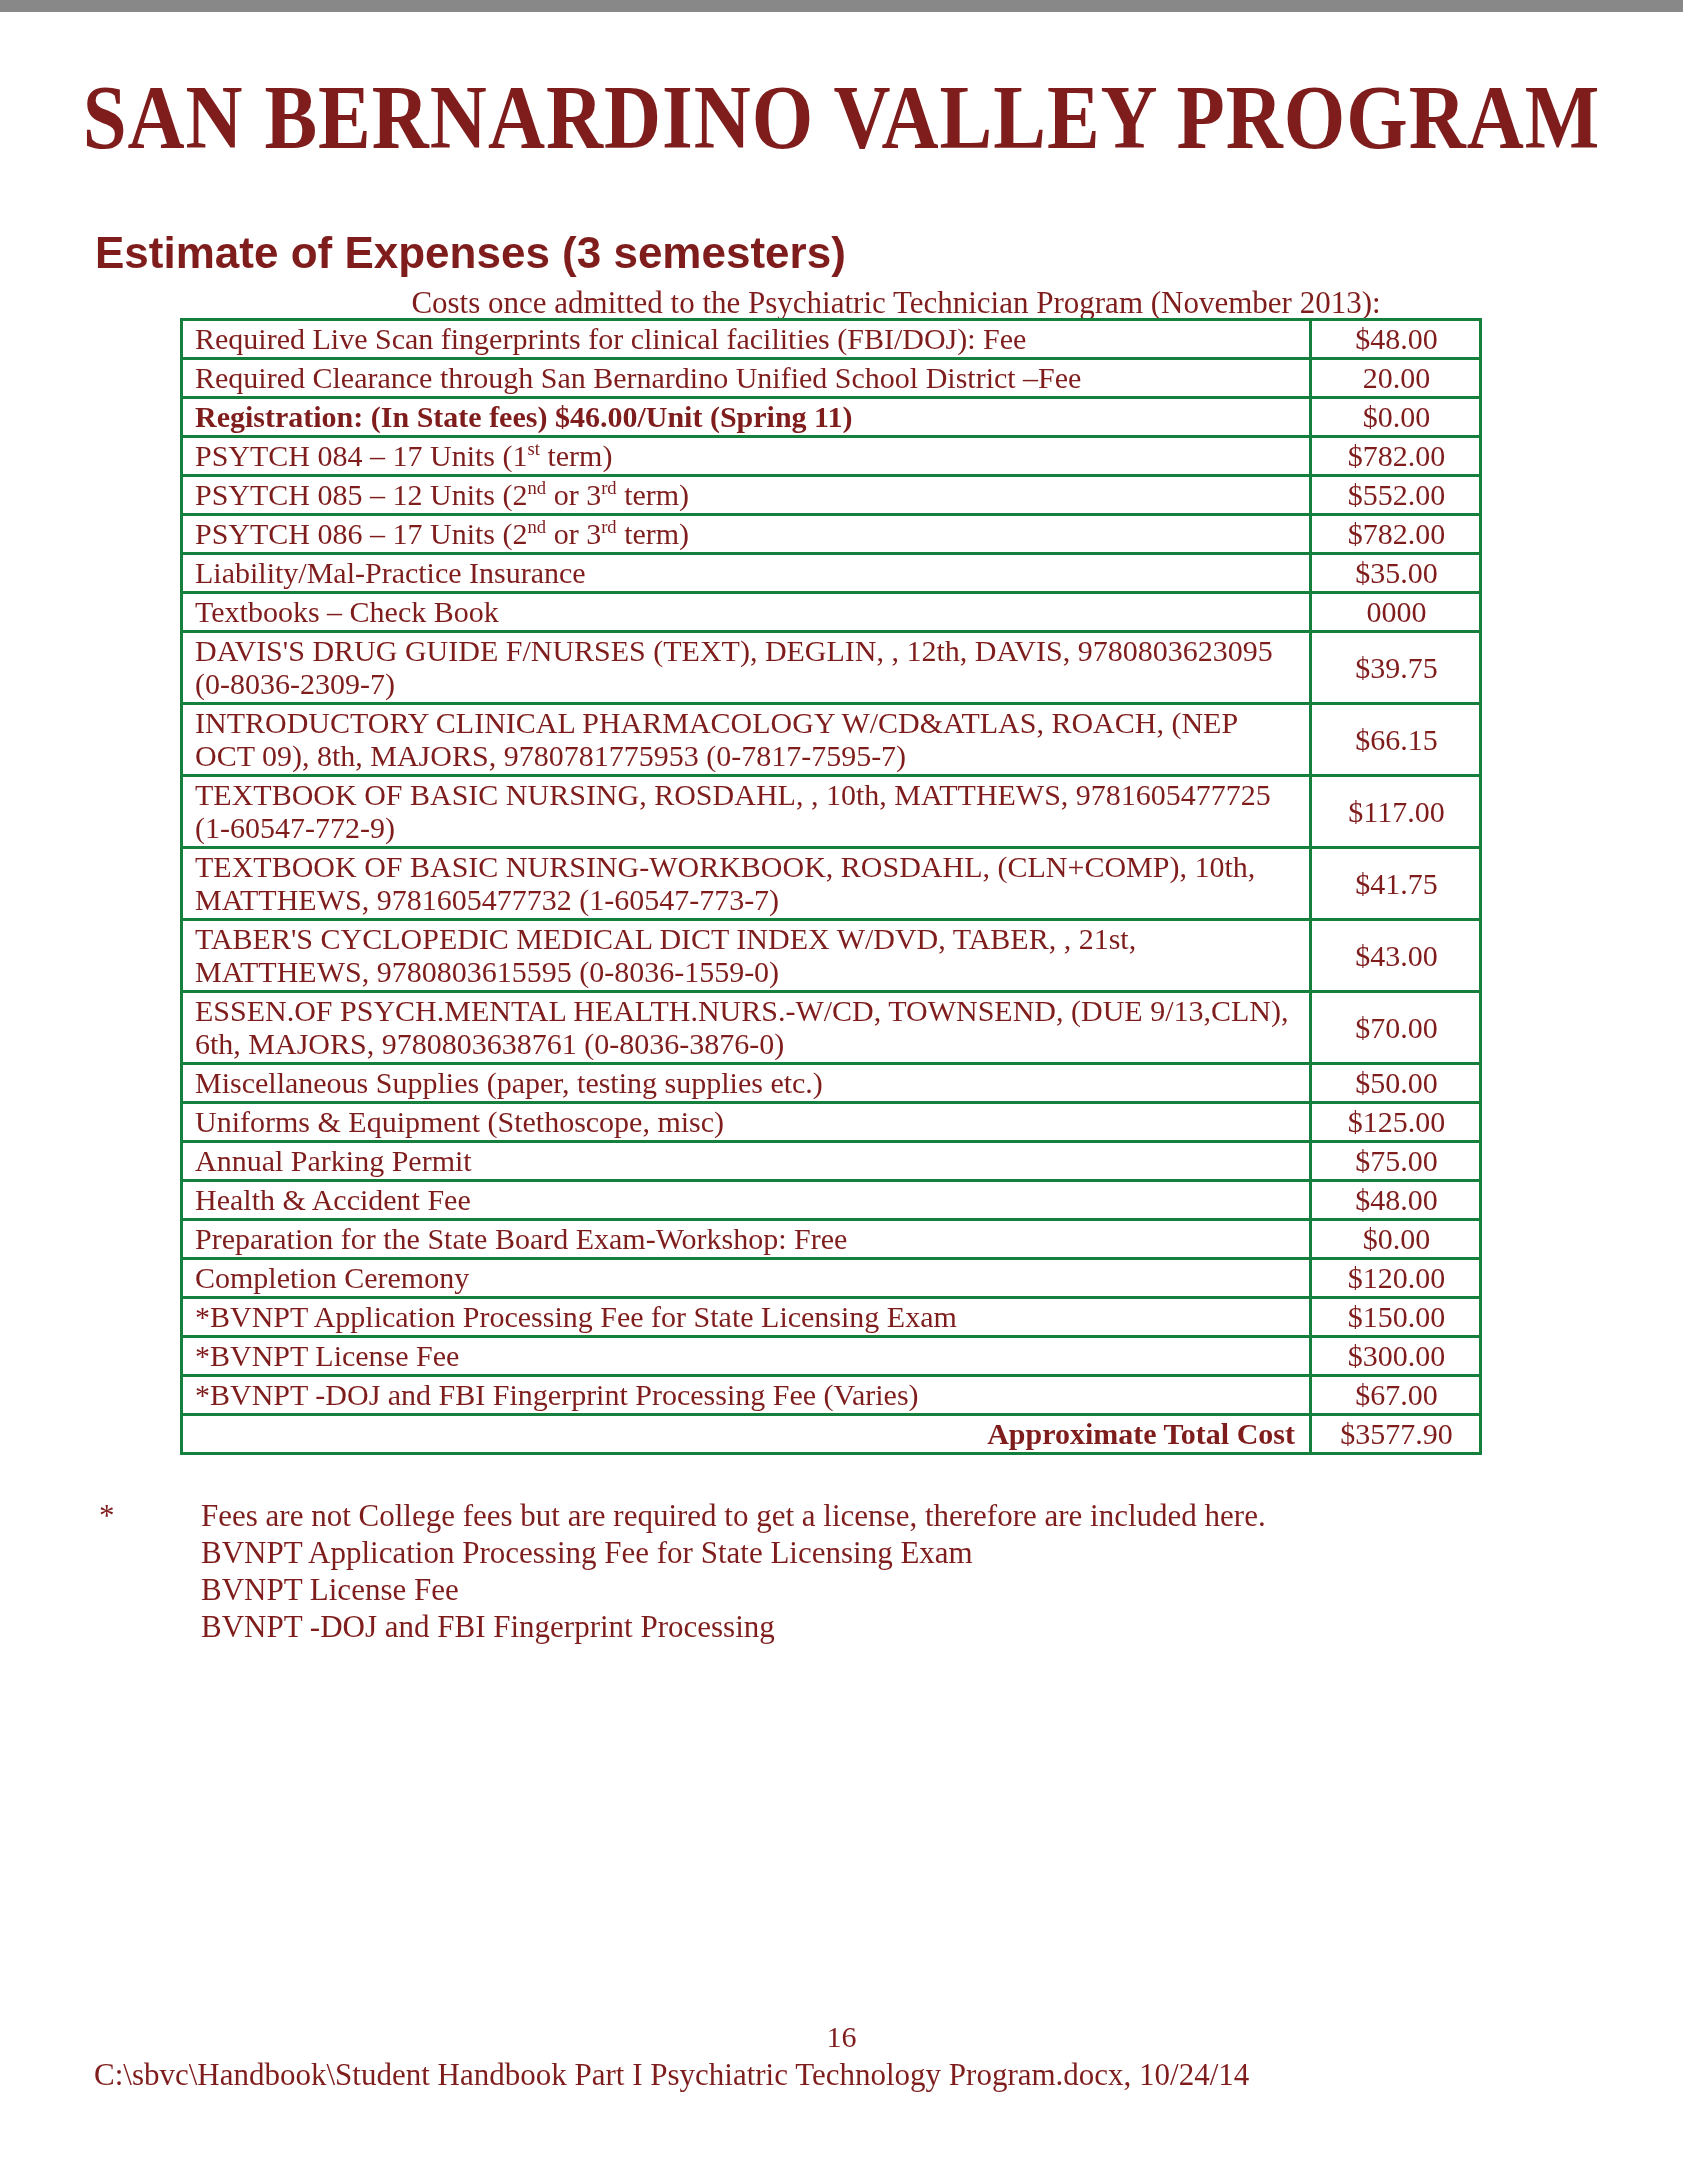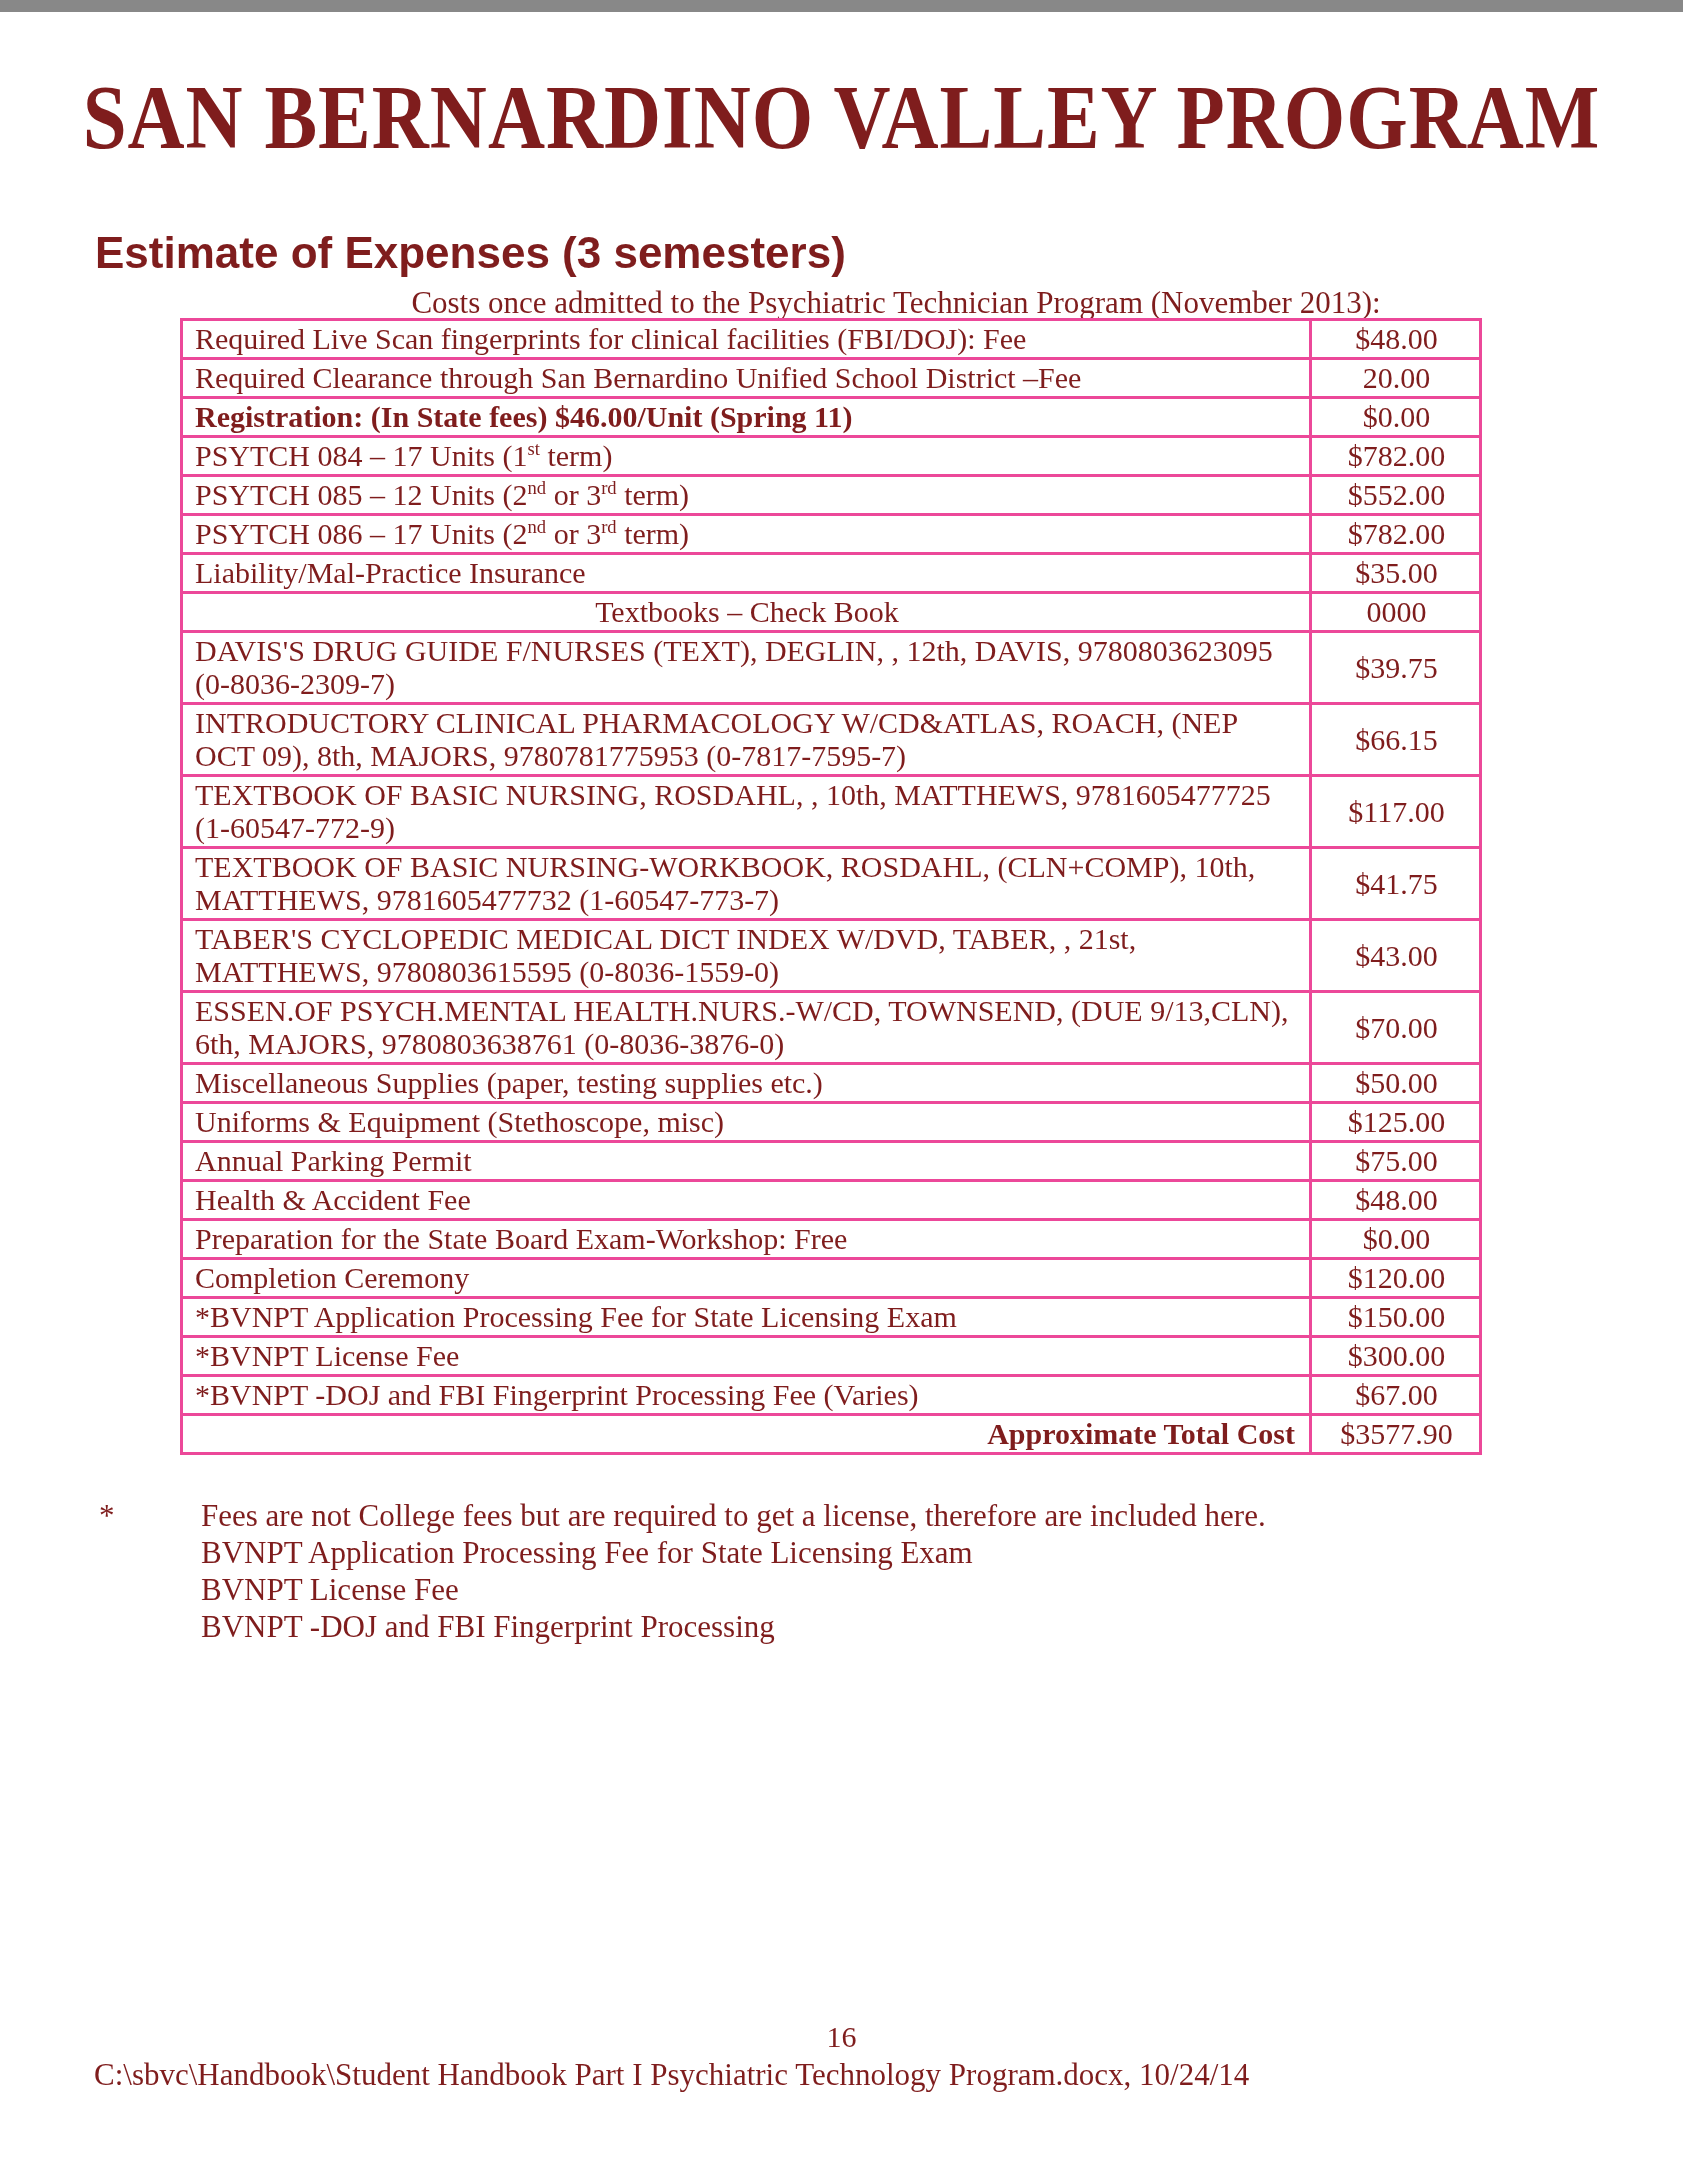--- a/index.html
+++ b/index.html
@@ -52,31 +52,31 @@
     position: absolute;
     top: 306px;
     left: 180px;
     width: 1302px;
     border-collapse: collapse;
     table-layout: fixed;
     font-size: 30px;
     line-height: 33px;
   }
   table.expenses td {
-    border: 3px solid #ec4899;
+    border: 3px solid #15803d;
     padding: 1px 10px 2px 12px;
     vertical-align: middle;
   }
   table.expenses td.value-cell {
     width: 170px;
     text-align: center;
     padding-right: 10px;
   }
   table.expenses td.bold { font-weight: bold; }
-  table.expenses td.align-center { text-align: center; }
+  table.expenses td.align-center { text-align: left; }
   table.expenses td.align-right { text-align: right; padding-right: 14px; }
   table.expenses sup {
     font-size: 0.62em;
     vertical-align: super;
     line-height: 0;
   }
   .footnote {
     position: absolute;
     top: 1485px;
     left: 99px;

